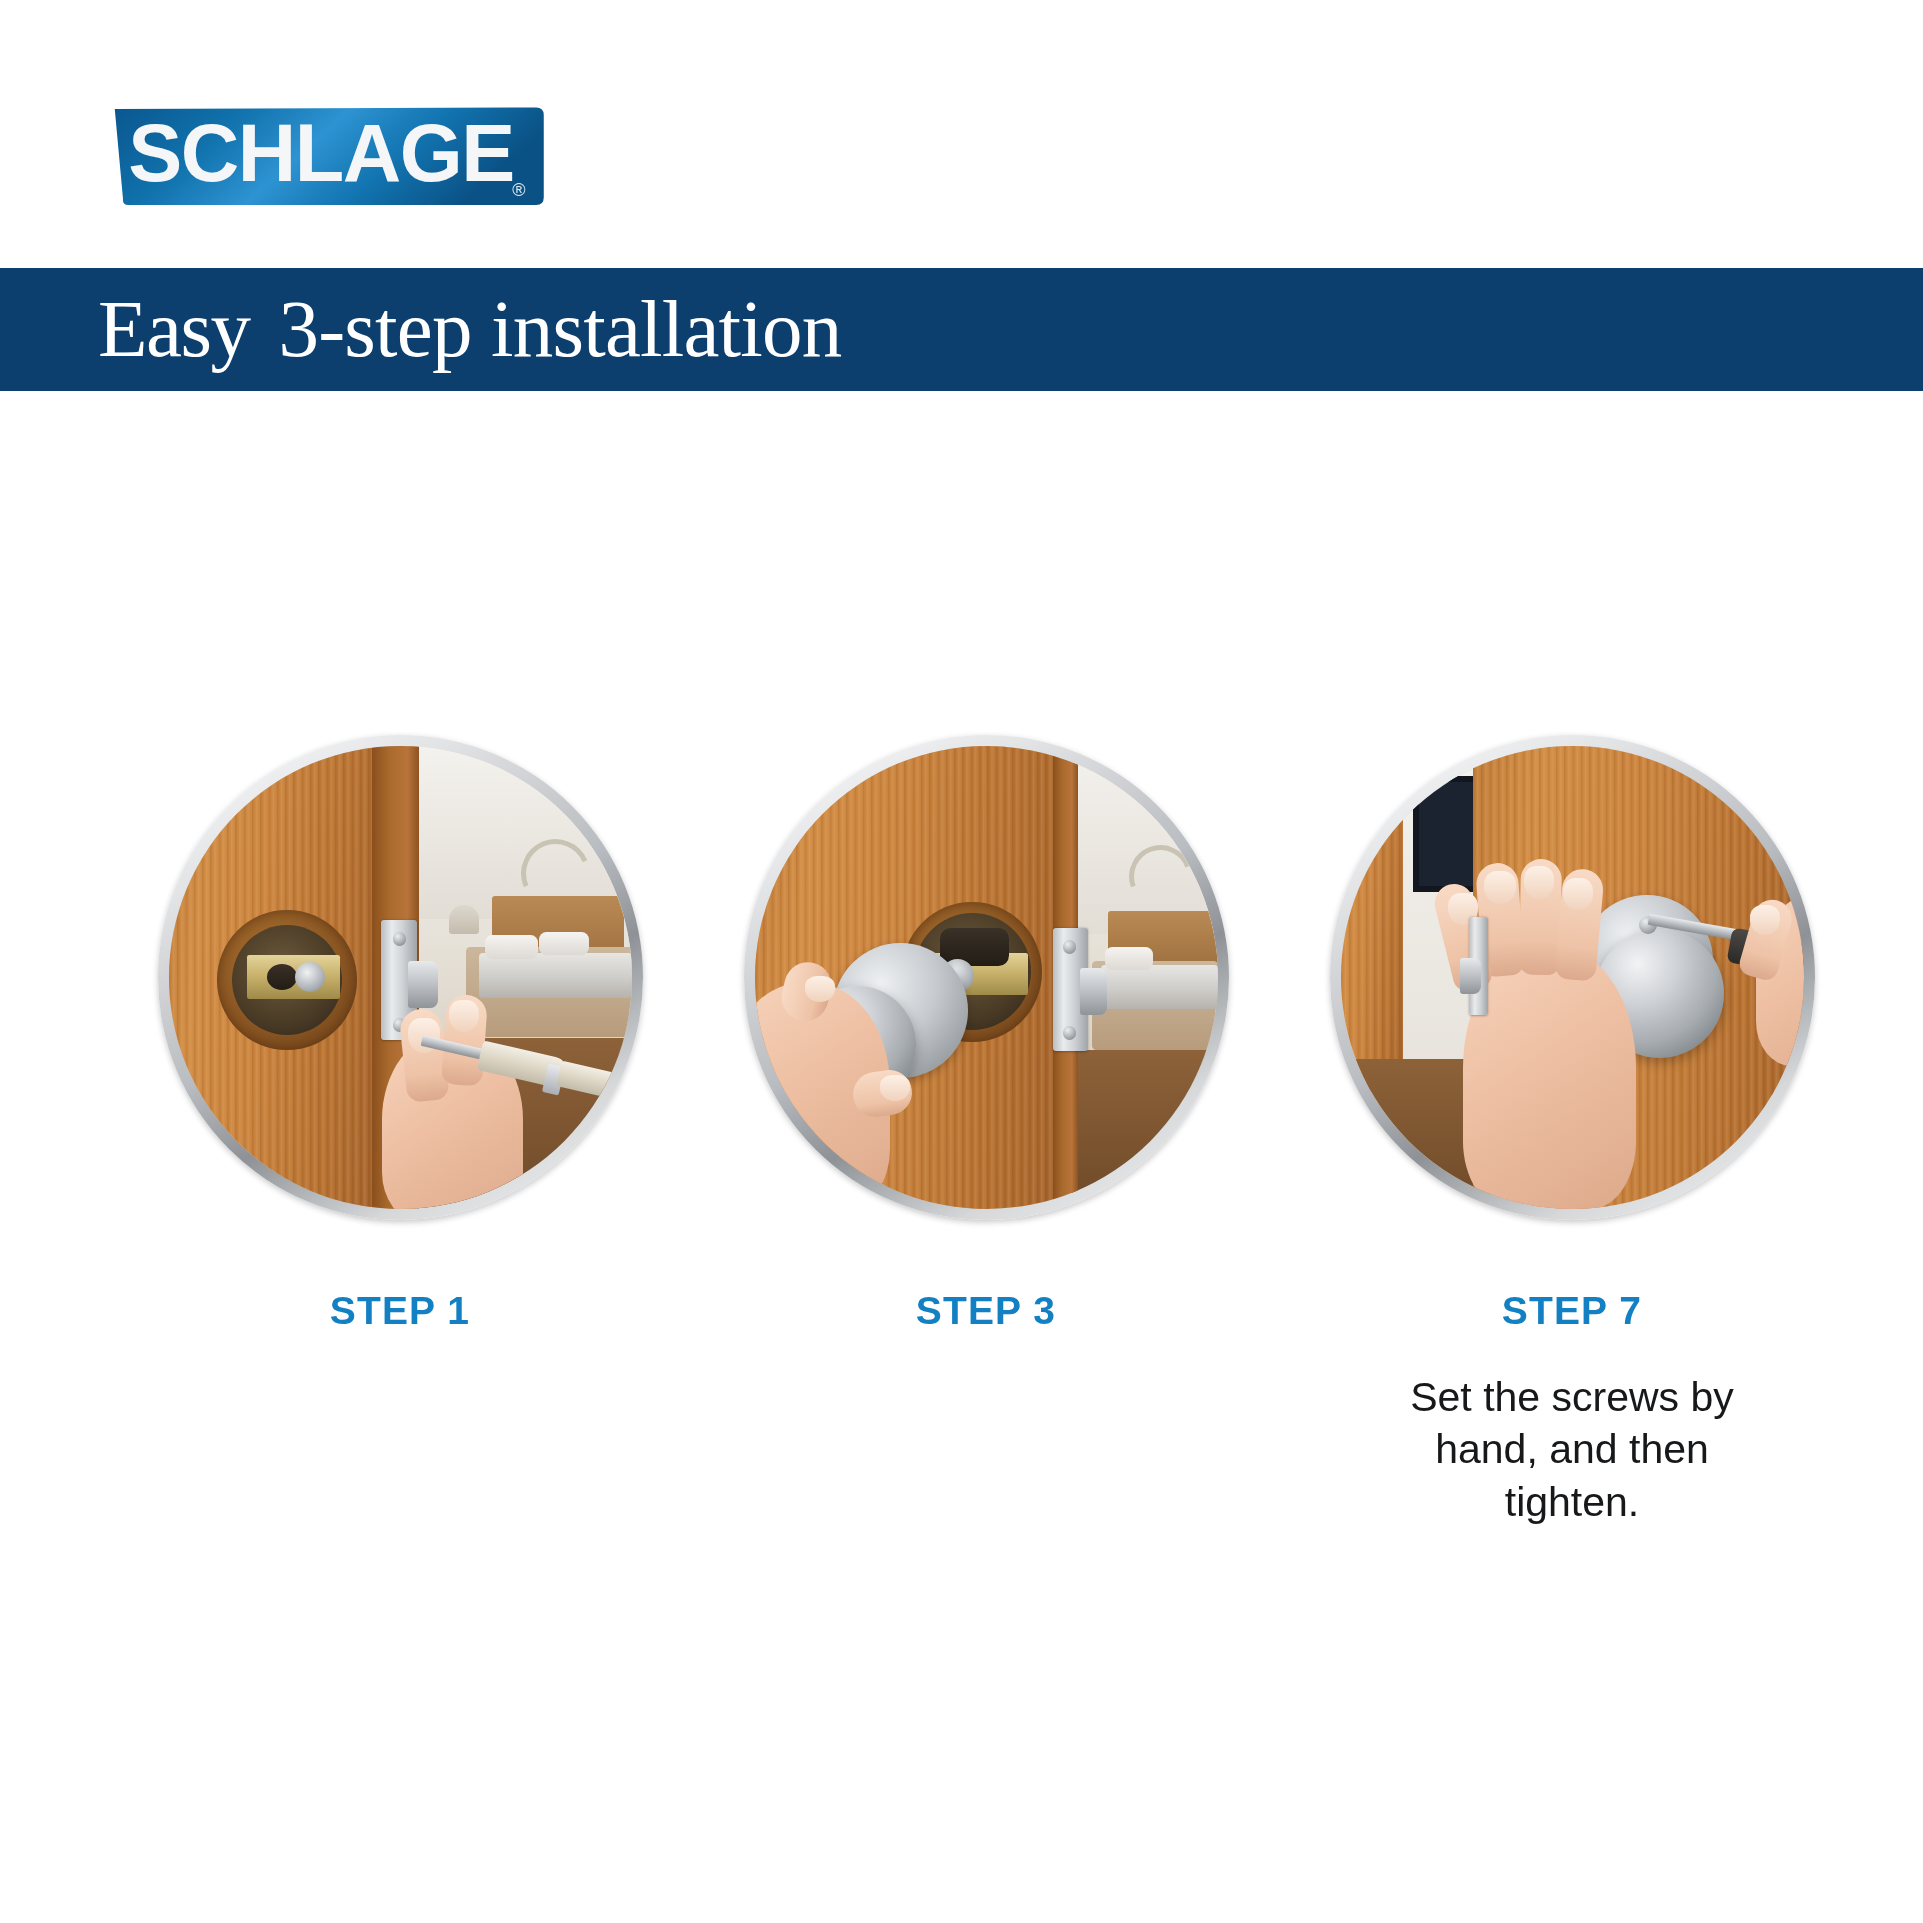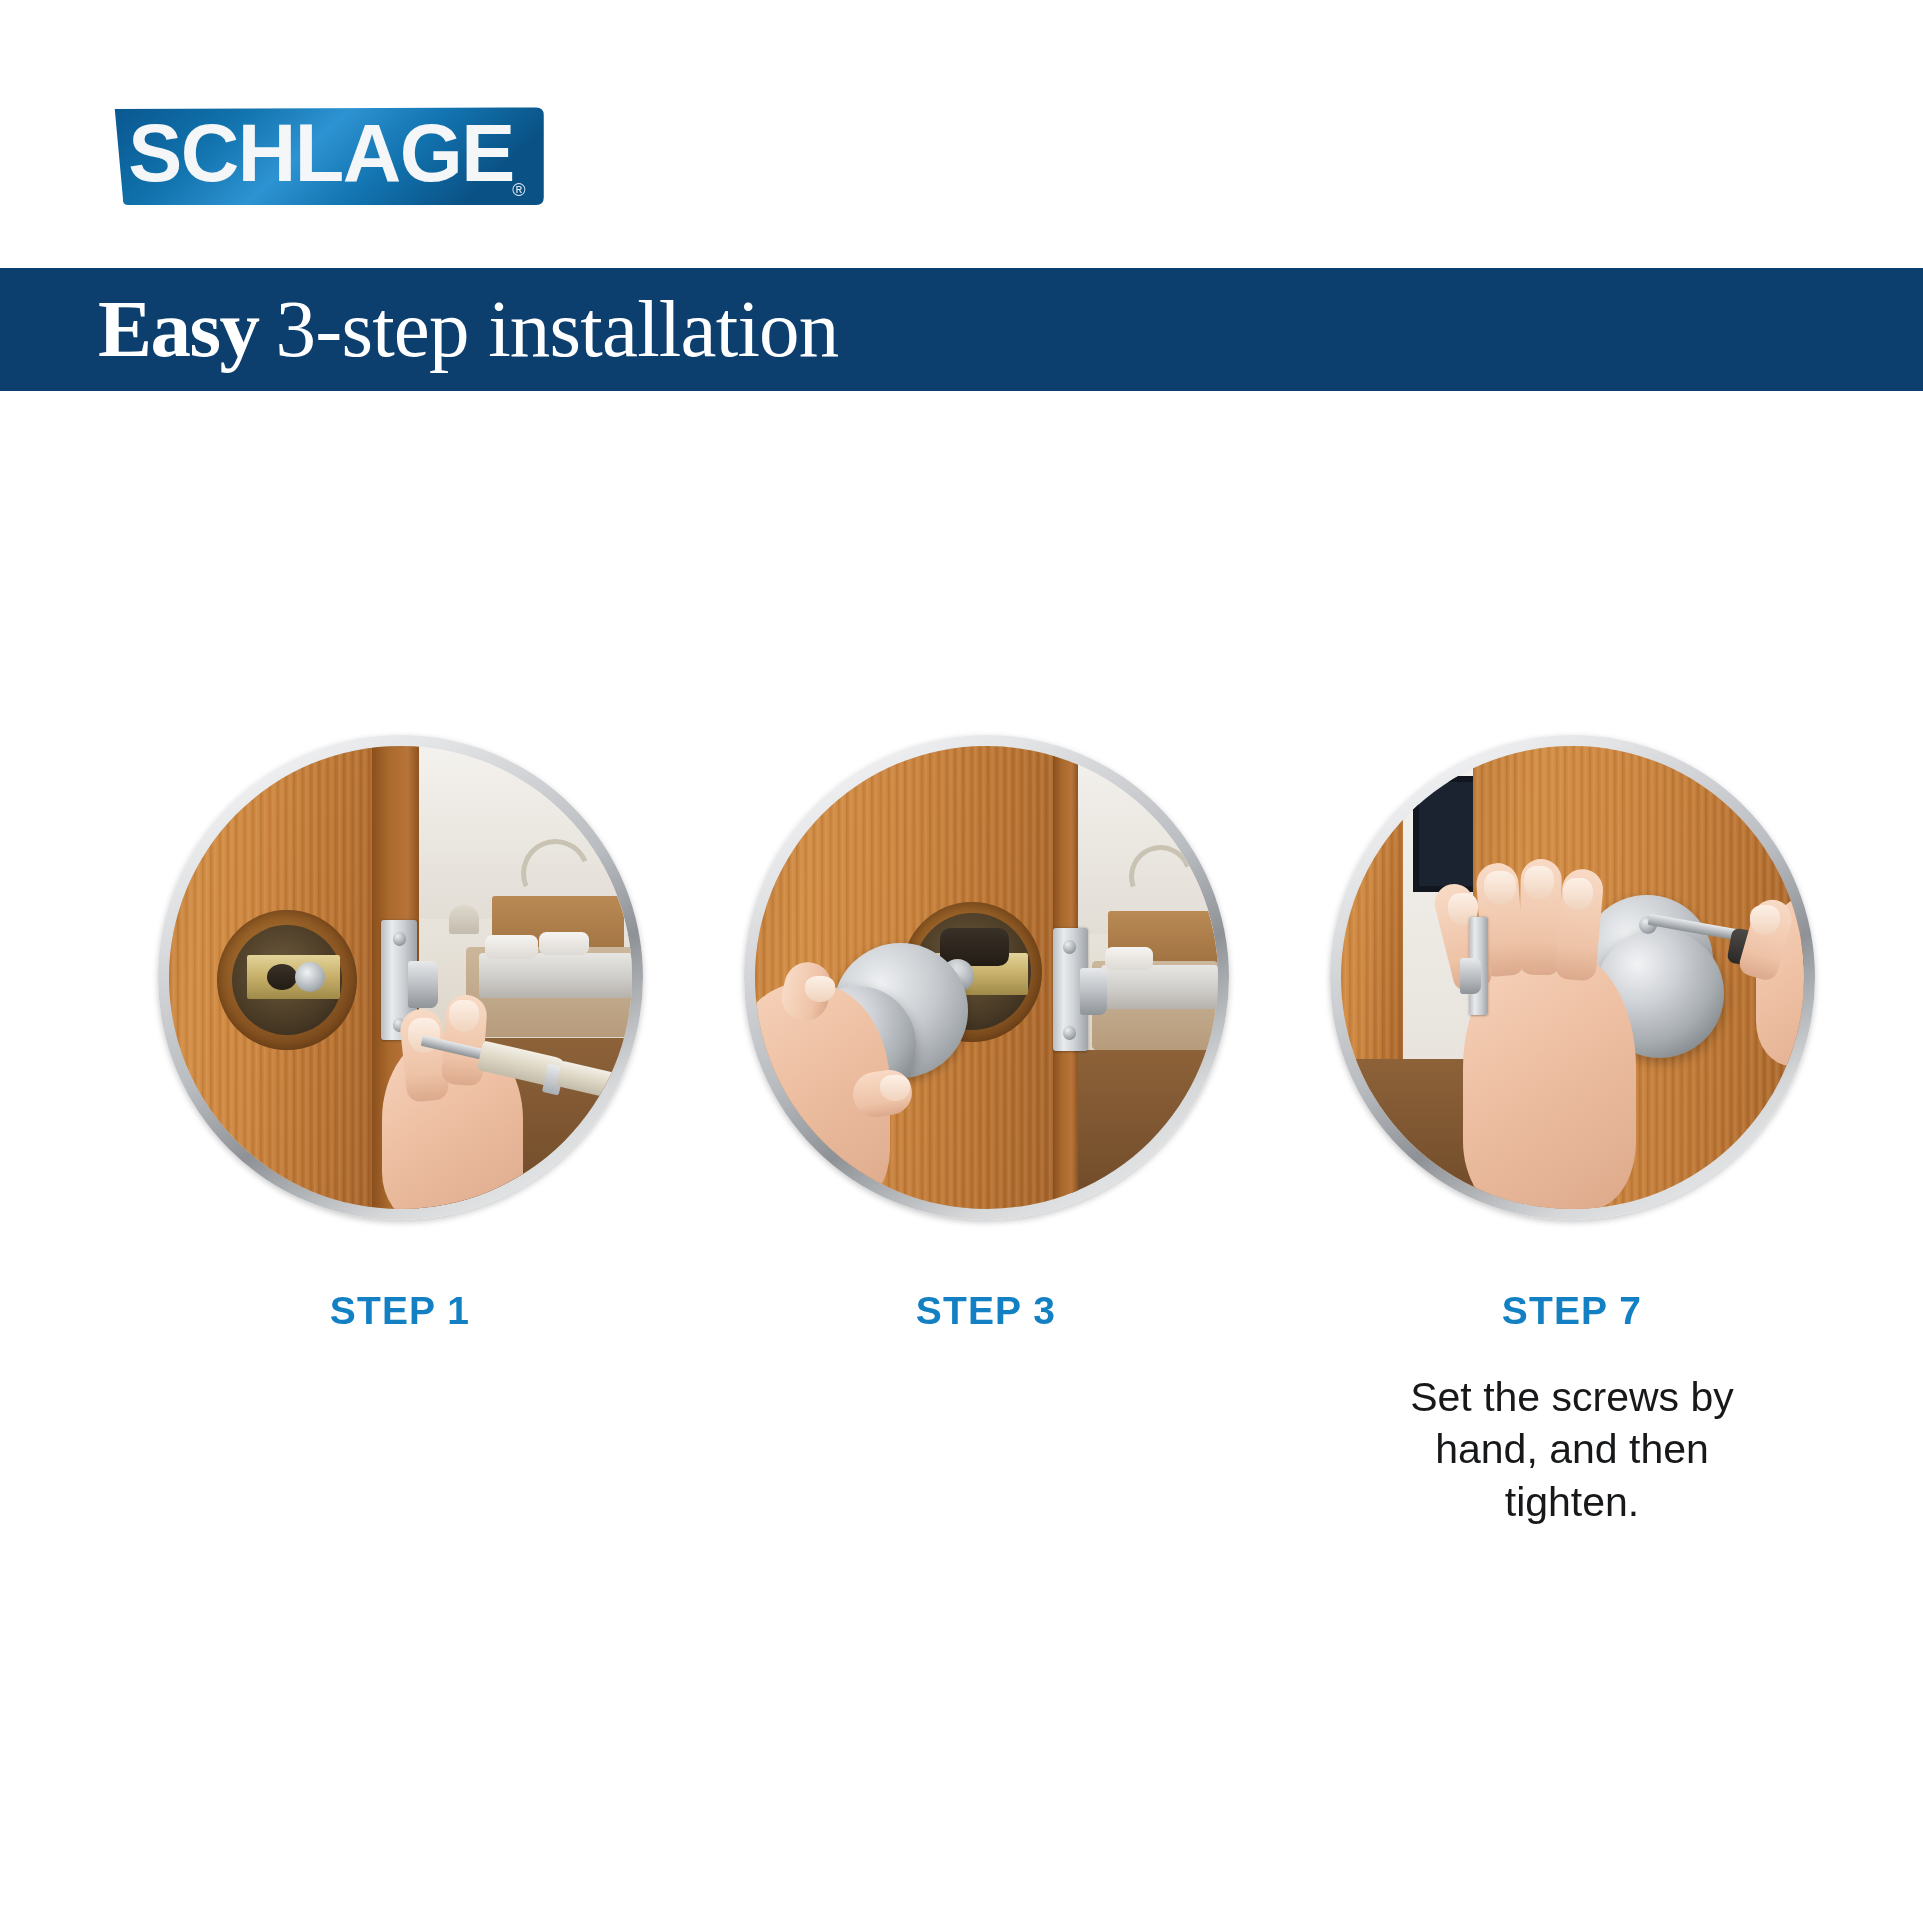--- a/index.html
+++ b/index.html
@@ -50,26 +50,26 @@
     white-space:nowrap;
   }
   .banner-title{
     font-family:"Liberation Serif", serif;
     color:#ffffff;
     font-size:81px;
     line-height:1;
     letter-spacing:-0.8px;
   }
   .banner-title .easy{
-    font-weight:bold;
+    font-weight:normal;
     letter-spacing:-1.5px;
   }
   .banner-title .rest{
     font-weight:normal;
-    margin-left:17px;
+    margin-left:29px;
   }
 
   
   .steps{
     position:absolute;left:0;top:676px;width:1924px;height:977px;
     display:flex;
     justify-content:center;
     align-items:flex-start;
     padding-left:24px;
   }

